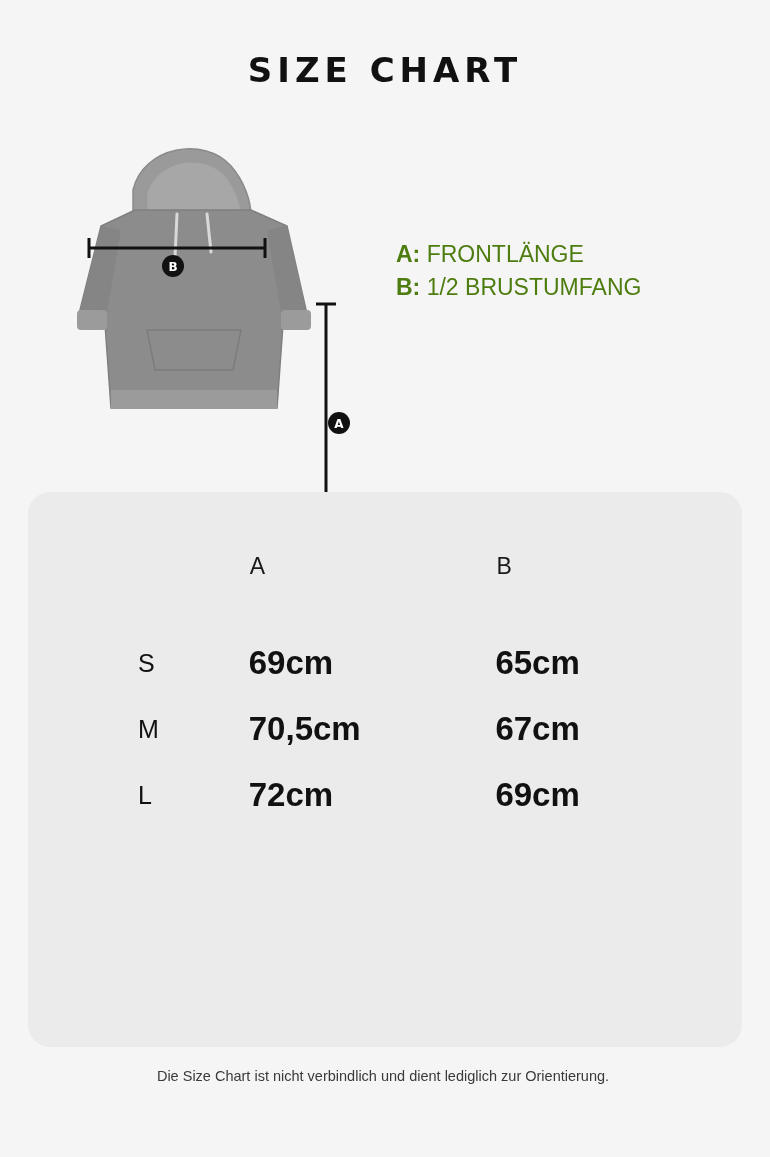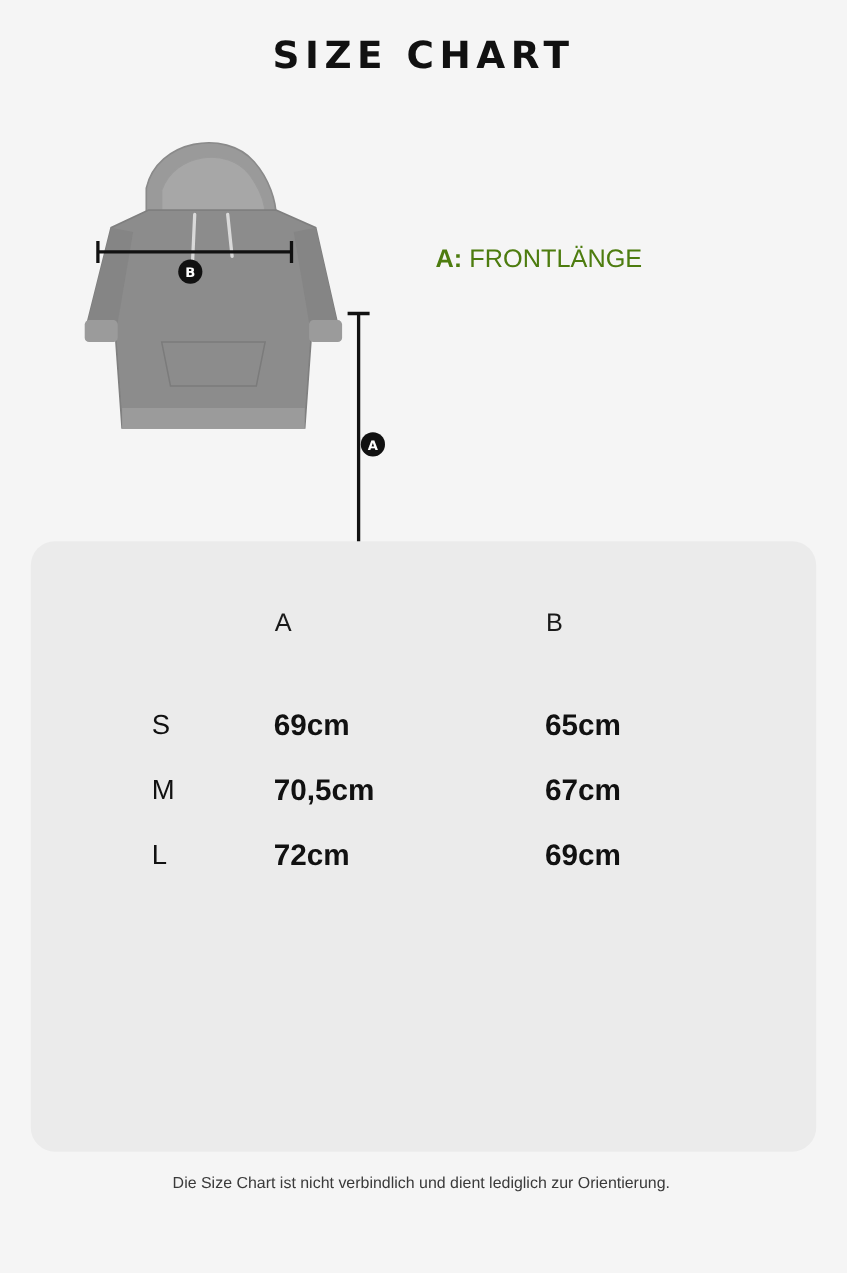--- a/index.html
+++ b/index.html
@@ -23,21 +23,21 @@
     background: #f5f5f5;
   }
 
   
   .title {
     text-align: center;
     font-size: 34px;
     font-weight: bold;
     letter-spacing: 5px;
     color: #111111;
-    padding-top: 31px;
+    padding-top: 50px;
     font-family: "DejaVu Sans", sans-serif;
   }
 
   
   .illustration {
     position: relative;
     height: 360px;
     margin-top: 18px;
   }
 
@@ -87,21 +87,21 @@
     margin-top: 60px;
   }
   table.size-table th {
     font-size: 23px;
     font-weight: normal;
     color: #1a1a1a;
     padding-bottom: 50px;
     text-align: left;
   }
   table.size-table td {
-    font-size: 27px;
+    font-size: 33px;
     padding: 14px 0;
     text-align: left;
     color: #111111;
   }
   table.size-table td.size-label {
     font-weight: normal;
     font-size: 25px;
   }
   table.size-table td.val {
     font-weight: bold;
@@ -167,20 +167,24 @@
         <circle cx="29" cy="125" r="11" fill="#111"></circle>
         <text x="29" y="130" text-anchor="middle" font-family="DejaVu Sans, sans-serif" font-size="12" font-weight="bold" fill="#ffffff">A</text>
       </svg>
     </div>
 
     <div class="legend">
       <div>
         <span class="lbl">A:</span>
         <span>FRONTLÄNGE</span>
       </div>
+      <div>
+        <span class="lbl">B:</span>
+        <span>1/2 BRUSTUMFANG</span>
+      </div>
     </div>
   </div>
 
   <div class="card">
     <table class="size-table">
       <thead>
         <tr>
           <th class="col-size"></th>
           <th class="col-a">A</th>
           <th class="col-b">B</th>

